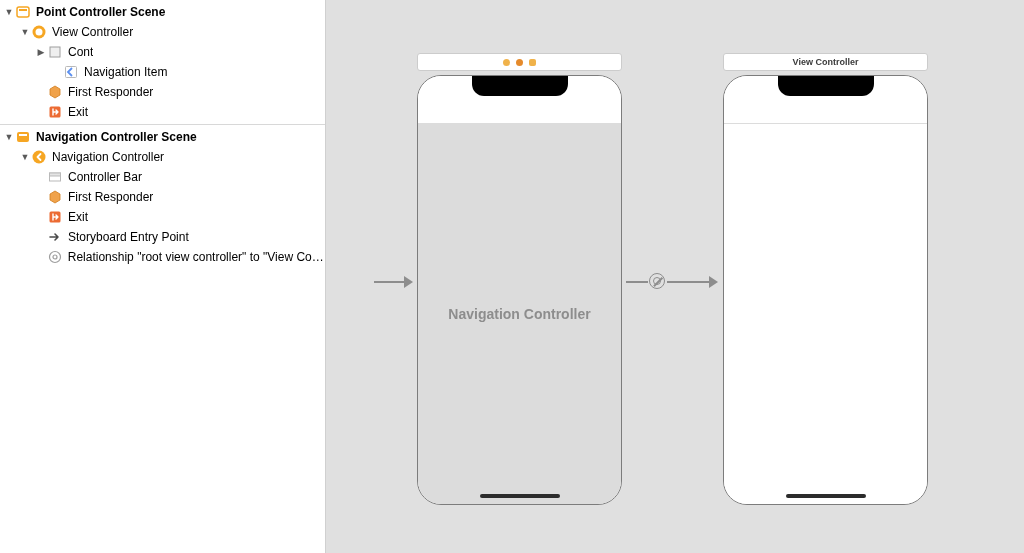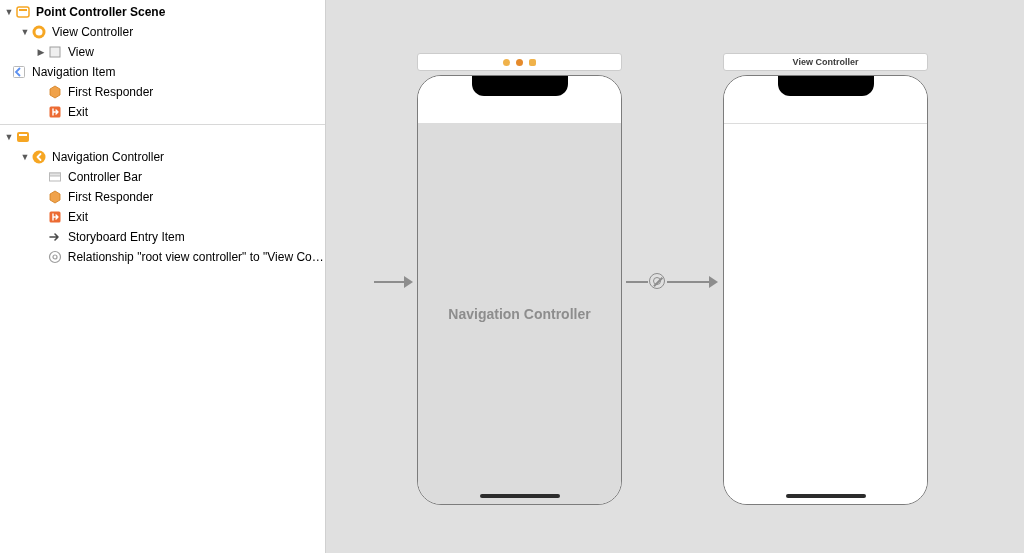--- a/index.html
+++ b/index.html
@@ -39,21 +39,21 @@
     margin-right: 5px;
     flex-shrink: 0;
   }
   .outline .label { overflow: hidden; text-overflow: ellipsis; }
   .outline .divider { height:1px; background:#d8d8d8; margin:2px 0 2px 0; }
 
   
   .ind0 { padding-left: 4px; }
   .ind1 { padding-left: 20px; }
   .ind2 { padding-left: 36px; }
-  .ind3 { }
+  .ind3 { padding-left: 52px; }
 
   
   .canvas {
     flex: 1;
     position: relative;
     background: #e0e0e0;
     overflow: hidden;
   }
 
   
@@ -170,21 +170,21 @@
     <span class="label">View Controller</span>
   </div>
 
   <div class="row ind2">
     <span class="disclosure">▶</span>
     <span class="icon">
       <svg width="16" height="16">
           <rect x="3" y="3" width="10" height="10" fill="#efefef" stroke="#9e9e9e" stroke-width="1"></rect>
         </svg>
     </span>
-    <span class="label">View</span>
+    <span class="label">Cont</span>
   </div>
 
   <div class="row ind3">
     <span class="disclosure"></span>
     <span class="icon">
       <svg width="16" height="16">
           <rect x="2.5" y="2.5" width="11" height="11" rx="1" fill="#fff" stroke="#b9b9b9"></rect>
           <path d="M9 4 L5 8 L9 12" fill="none" stroke="#5b8ff0" stroke-width="1.8"></path>
         </svg>
     </span>
@@ -215,20 +215,21 @@
   <div class="divider"></div>
 
   <div class="row header ind0">
     <span class="disclosure">▼</span>
     <span class="icon">
       <svg width="16" height="16">
           <rect x="2" y="3" width="12" height="10" rx="2" fill="#f6a623"></rect>
           <rect x="4" y="5" width="8" height="2" fill="#fff"></rect>
         </svg>
     </span>
+    <span class="label">Navigation Controller Scene</span>
   </div>
 
   <div class="row ind1">
     <span class="disclosure">▼</span>
     <span class="icon">
       <svg width="16" height="16">
           <circle cx="8" cy="8" r="6.5" fill="#f6a623"></circle>
           <path d="M9.5 5 L6.5 8 L9.5 11" stroke="#fff" stroke-width="1.8" fill="none" stroke-linecap="round" stroke-linejoin="round"></path>
         </svg>
     </span>
@@ -267,21 +268,21 @@
     <span class="label">Exit</span>
   </div>
 
   <div class="row ind2">
     <span class="disclosure"></span>
     <span class="icon">
       <svg width="16" height="16">
           <path d="M3 8 L11 8 M8 5 L11 8 L8 11" stroke="#4a4a4a" stroke-width="1.6" fill="none" stroke-linecap="round" stroke-linejoin="round"></path>
         </svg>
     </span>
-    <span class="label">Storyboard Entry Item</span>
+    <span class="label">Storyboard Entry Point</span>
   </div>
 
   <div class="row ind2">
     <span class="disclosure"></span>
     <span class="icon">
       <svg width="16" height="16">
           <circle cx="8" cy="8" r="5.5" fill="none" stroke="#9e9e9e" stroke-width="1.2"></circle>
           <circle cx="8" cy="8" r="2" fill="none" stroke="#9e9e9e" stroke-width="1.2"></circle>
         </svg>
     </span>

